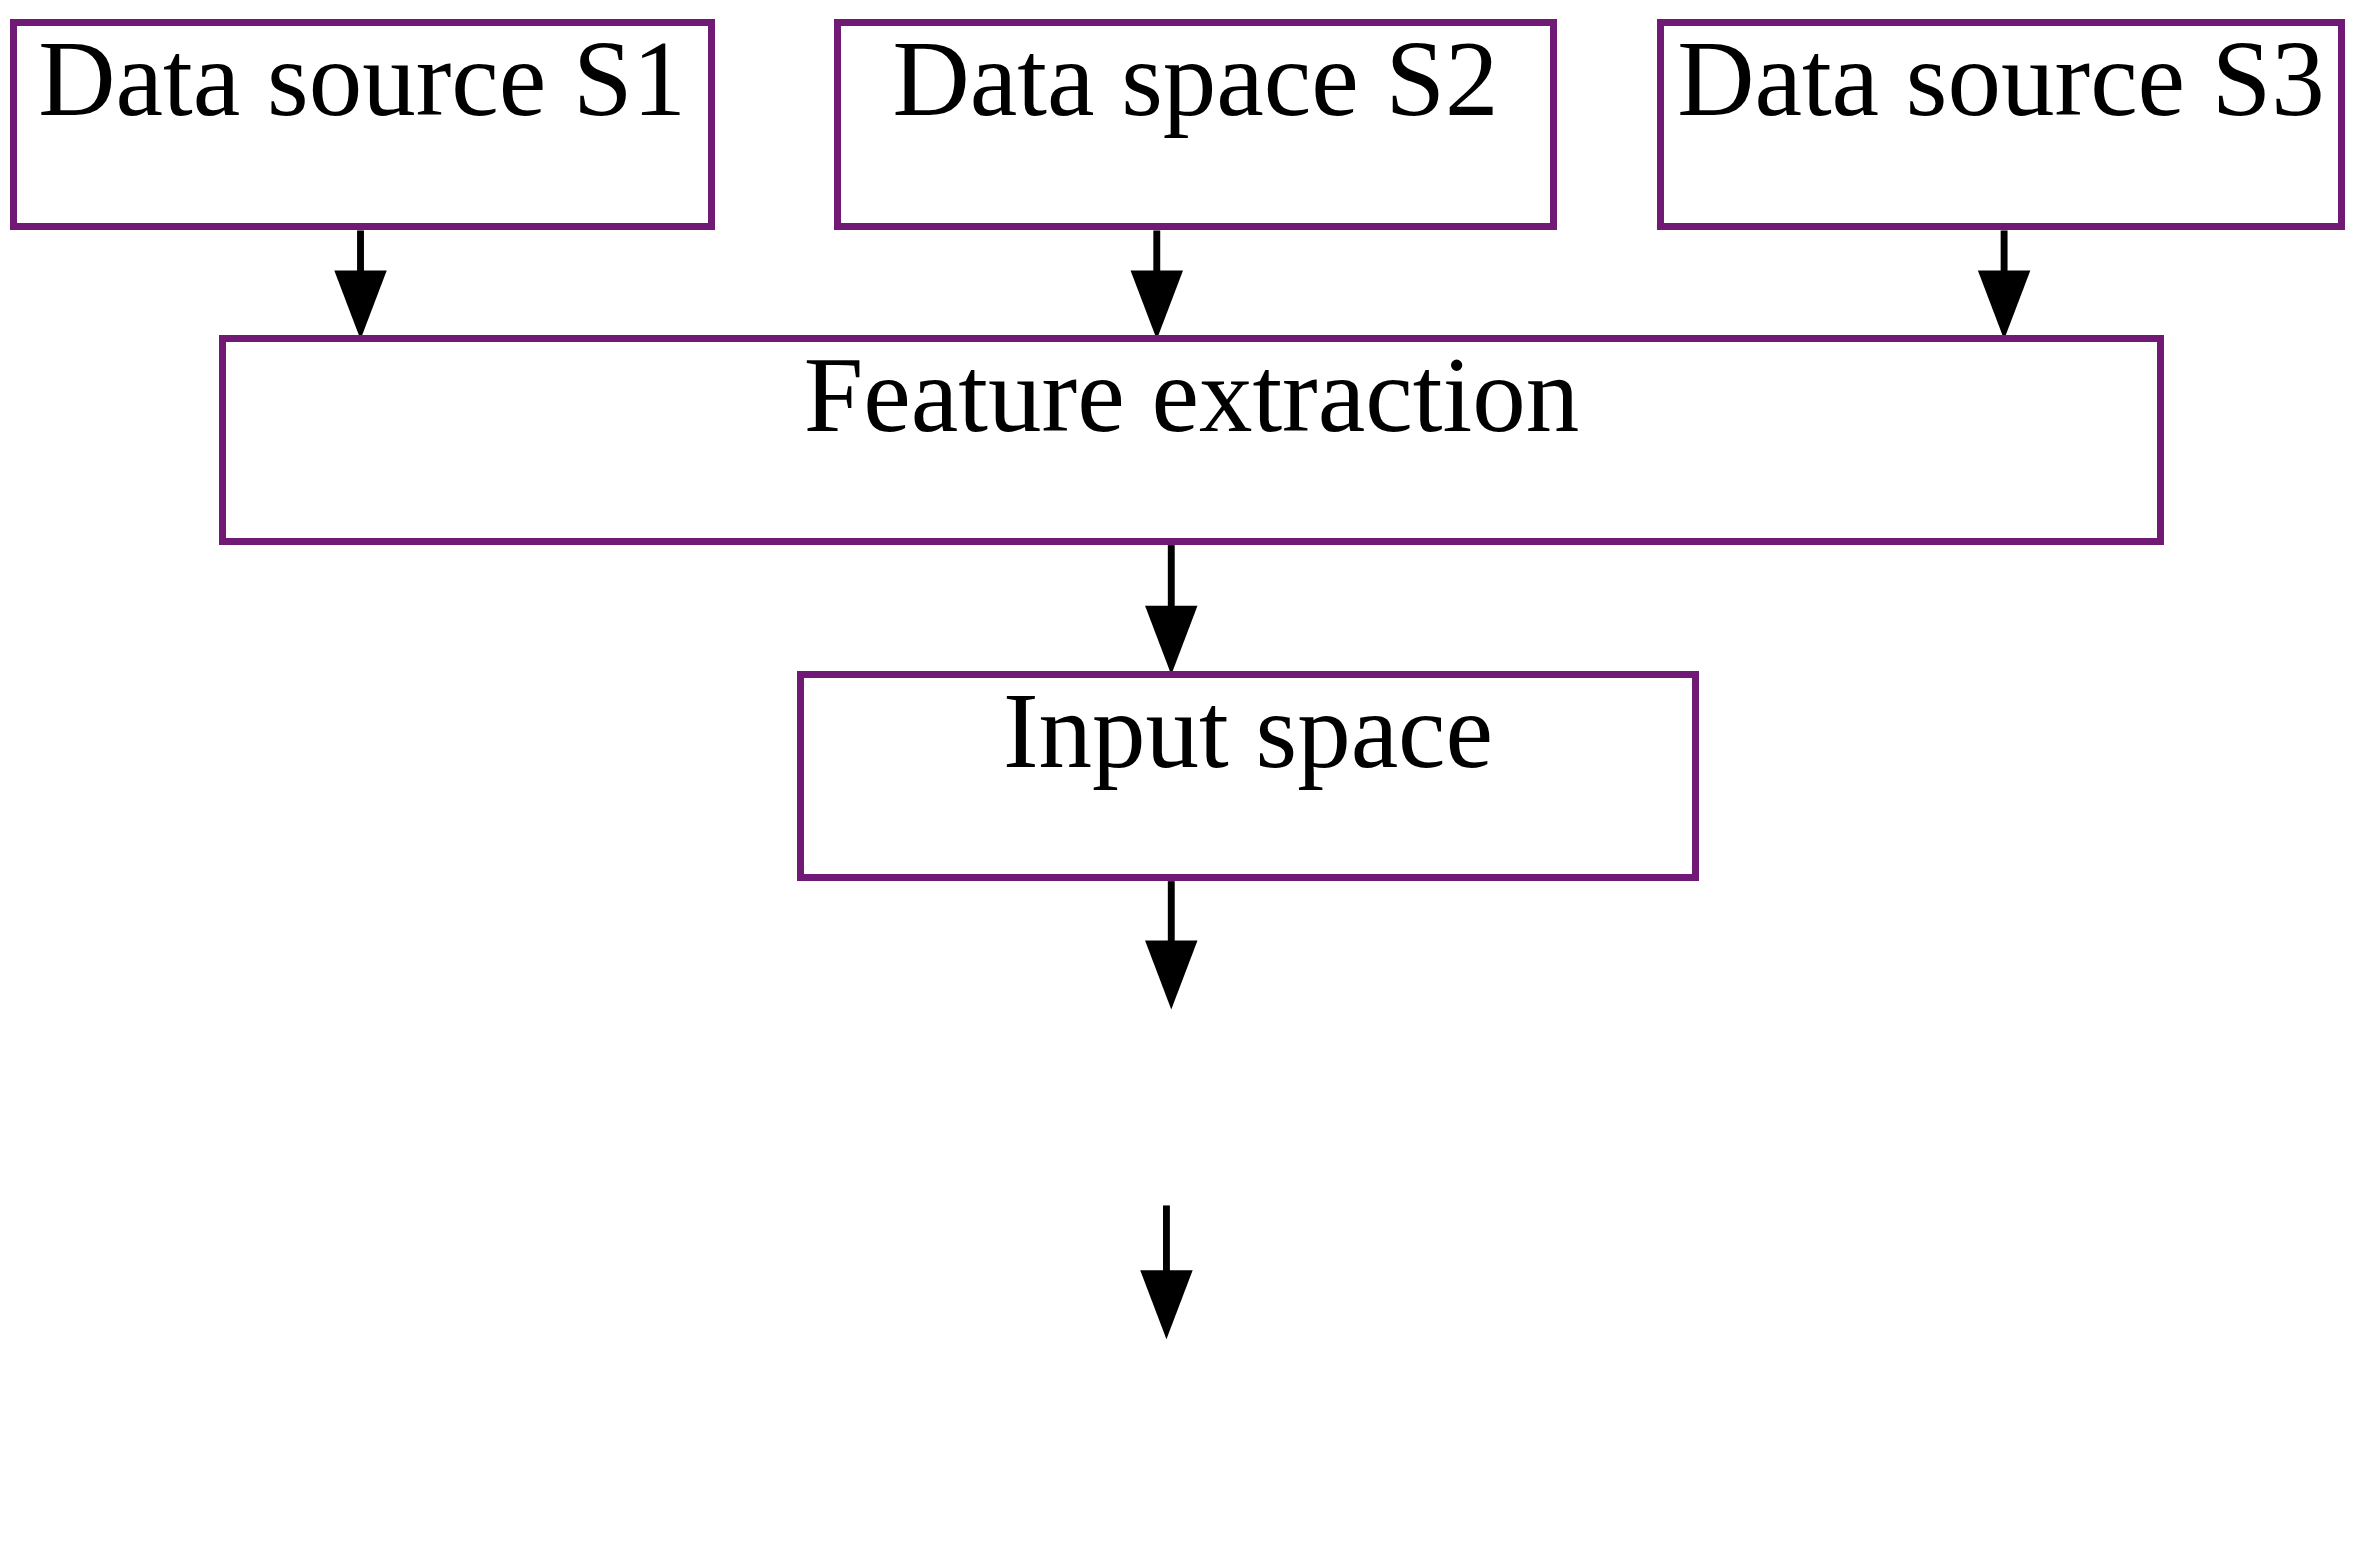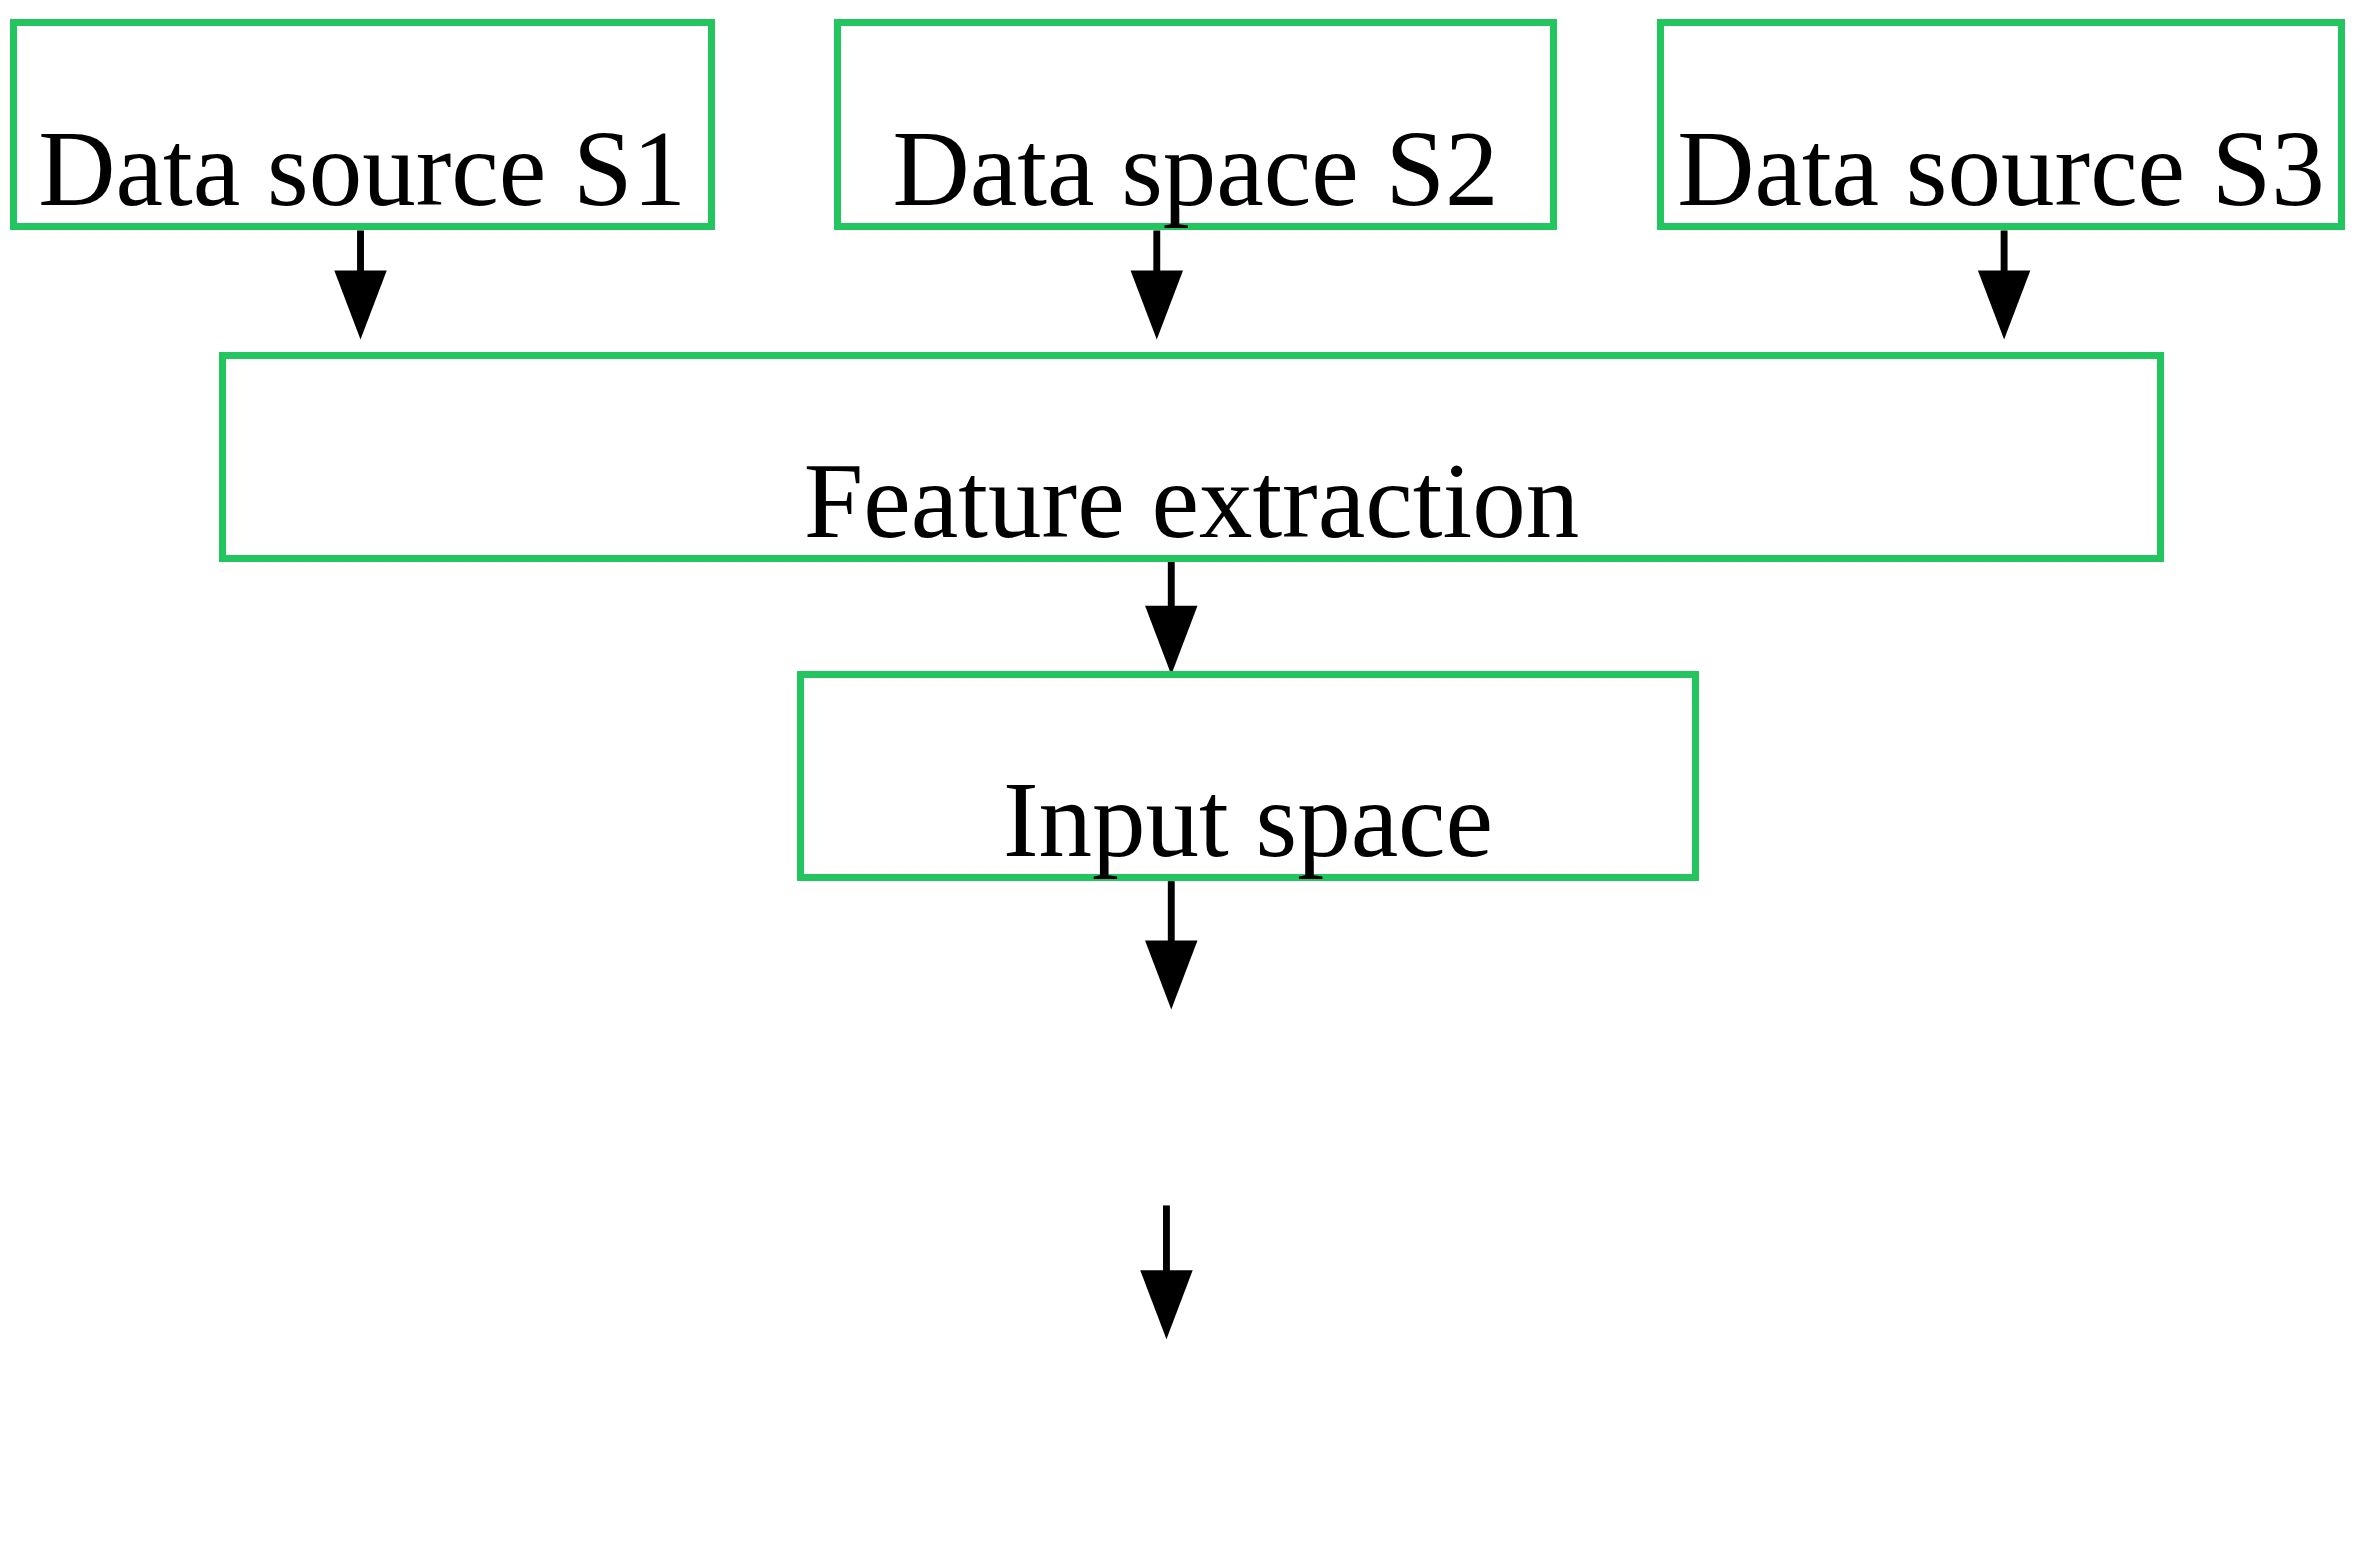--- a/index.html
+++ b/index.html
@@ -19,24 +19,24 @@
     position: absolute;
     left: 0;
     top: 0;
     width: 2366px;
     height: 1567px;
     display: block;
   }
   .node {
     position: absolute;
     box-sizing: border-box;
-    border: 7px solid #22c55e;
+    border: 7px solid #701a75;
     background: #ffffff;
     display: flex;
-    align-items: flex-end;
+    align-items: flex-start;
     justify-content: center;
     font-size: 107px;
     line-height: 1;
     color: #000000;
     white-space: nowrap;
   }
   .node span {
     display: block;
   }
 </style>
@@ -83,21 +83,21 @@
   </div>
 
   <div class="node" style="left:834px; top:19.3px;   width:723px; height:211px;">
     <span>Data space S2</span>
   </div>
 
   <div class="node" style="left:1657px; top:19.3px;   width:688px;  height:211px;">
     <span>Data source S3</span>
   </div>
 
-  <div class="node" style="left:219px;  top:352px;  width:1945px; height:210px;">
+  <div class="node" style="left:219px;  top:335px;  width:1945px; height:210px;">
     <span>Feature extraction</span>
   </div>
 
   <div class="node" style="left:797px; top:671px;  width:902px; height:210px;">
     <span>Input space</span>
   </div>
 
 
 
 </div>

